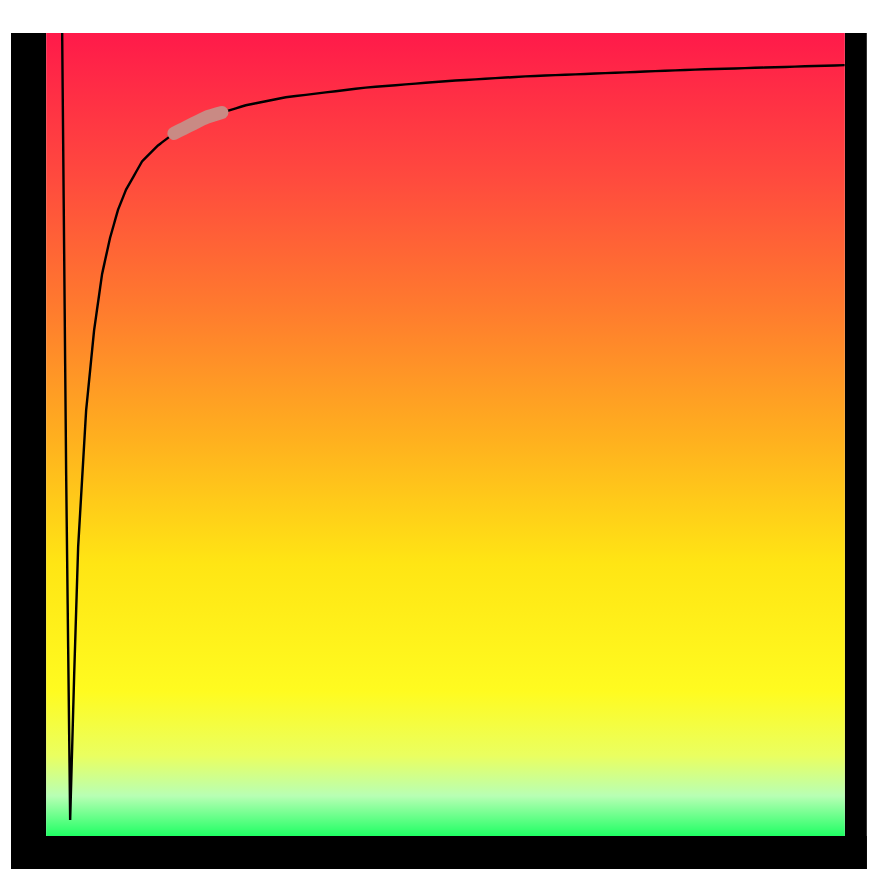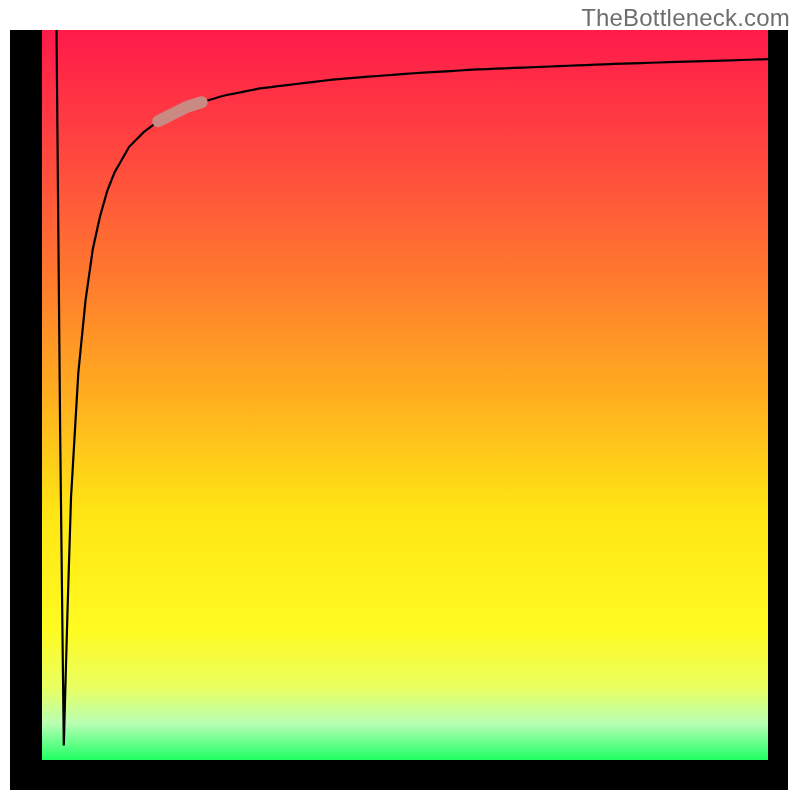--- a/index.html
+++ b/index.html
@@ -91,21 +91,20 @@
     bottom: 30px;
     width: calc(100% - 52px);
     height: calc(100% - 30px);
   }
 </style>
 </head>
 <body>
 
 <div class="frame">
 
-  <div class="watermark">TheBottleneck.com</div>
 
   <div class="plot-area">
 
     <div class="border-left"></div>
     <div class="border-right"></div>
     <div class="border-bottom"></div>
 
     <div class="gradient-panel"></div>
 
     <svg class="curve-svg" viewBox="0 0 726 730" preserveAspectRatio="none">

